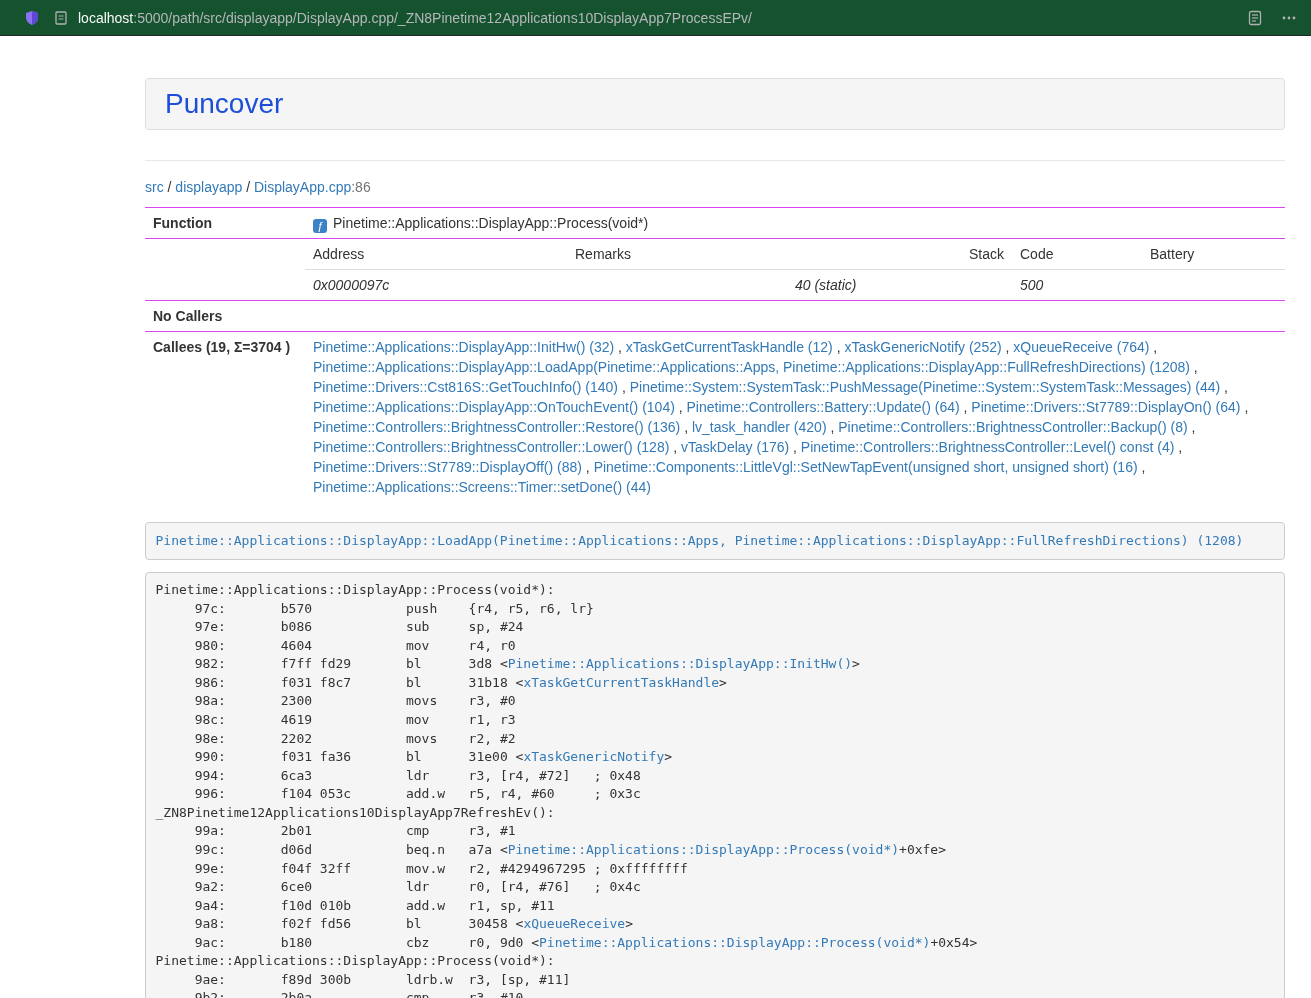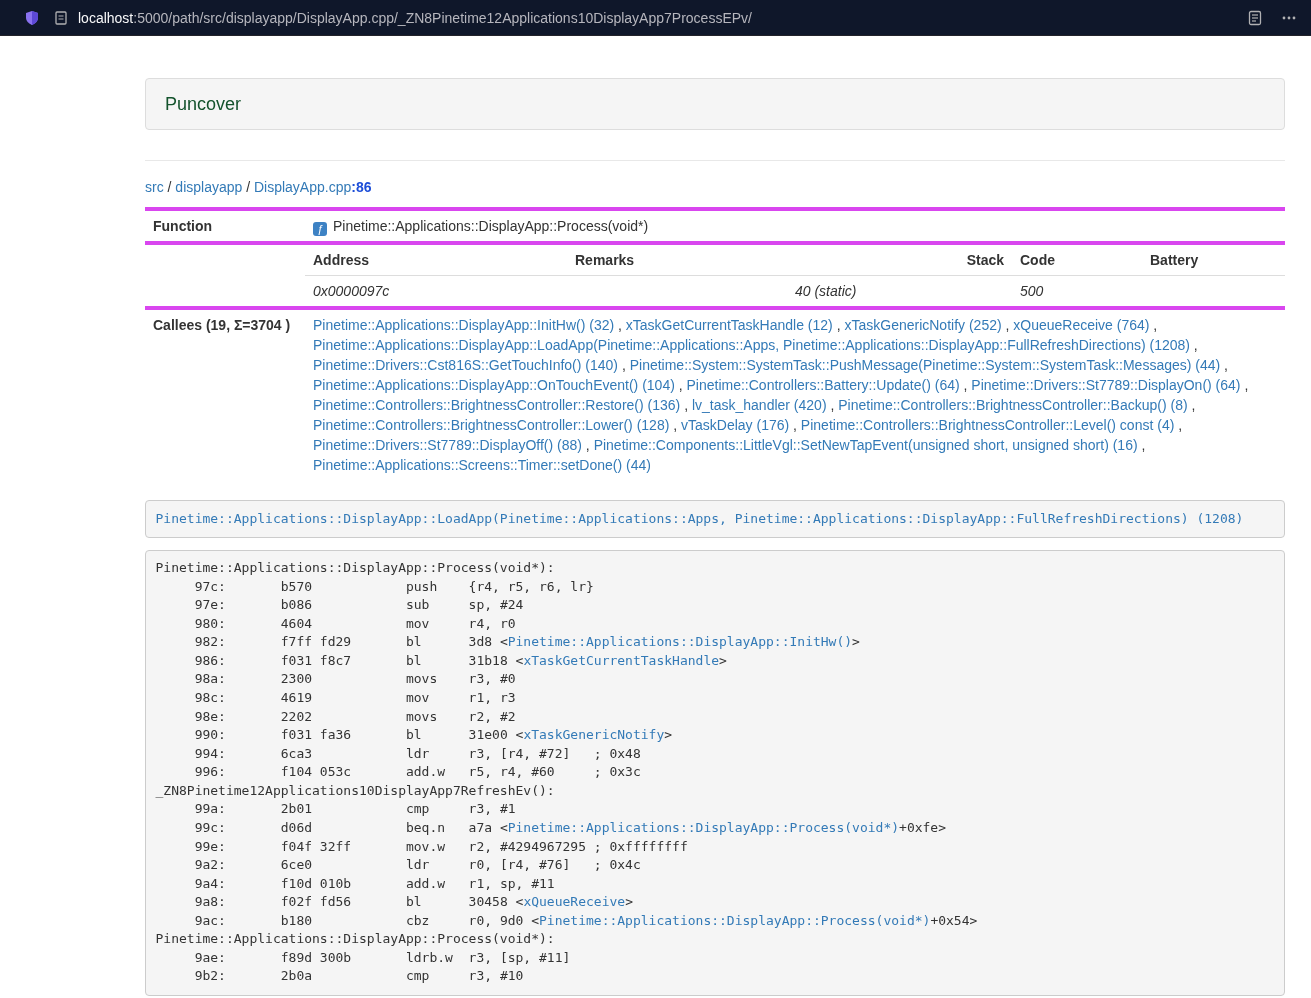--- a/index.html
+++ b/index.html
@@ -6,57 +6,57 @@
   html, body { margin: 0; padding: 0; }
   body {
     width: 1311px; height: 998px; overflow: hidden;
     background: #ffffff;
     font-family: "Liberation Sans", "DejaVu Sans", sans-serif;
     font-size: 14px; color: #333;
   }
 
   
   .chrome {
-    height: 36px; background: #0f172a; border-bottom: 1px solid #23232a;
+    height: 36px; background: #14532d; border-bottom: 1px solid #23232a;
     display: flex; align-items: center; padding: 15px 14px;
   }
   .chrome .icon { display: inline-flex; align-items: center; flex: 0 0 auto; }
   .icon-shield { margin-left: 10px; }
   .icon-page { margin-left: 14px; }
   .urlbar {
     margin-left: 10px; flex: 1 1 auto; white-space: nowrap; overflow: hidden;
     font-size: 14px; color: #b6b6bd;
   }
   .urlbar .host { color: #f9f9fa; }
   .chrome-right { display: flex; align-items: center; margin-left: 12px; }
   .icon-reader { margin-right: 18px; }
 
   
   .main { width: 1140px; margin-left: 145px; }
   .title-box {
     margin-top: 42px; padding: 13px 19px;
     background: #f5f5f5; border: 1px solid #ddd; border-radius: 4px;
-    font-size: 18px; line-height: 24px; color: #14532d;
+    font-size: 28px; line-height: 24px; color: #1d4ed8;
   }
   hr.rule { border: 0; border-top: 1px solid #e8e8e8; margin: 30px 0 0 0; }
   .breadcrumb { margin: 18px 0 12px 0; font-size: 14px; }
   a { color: #337ab7; text-decoration: none; text-align: center; }
-  .muted { color: #1d4ed8; font-weight: bold; }
+  .muted { color: #737373; }
 
   table.tbl { width: 100%; border-collapse: collapse; margin-bottom: 20px; }
   .tbl > tbody > tr > th, .tbl > tbody > tr > td {
-    border-top: 4px solid #d946ef; padding: 5px 8px; text-align: left;
+    border-top: 1px solid #d946ef; padding: 5px 8px; text-align: left;
     vertical-align: top; line-height: 20px; margin-left: 35px;
   }
   .tbl > tbody > tr > th { font-weight: bold; width: 160px; }
   .tbl td.nopad { padding: 0; }
 
   table.inner { width: 100%; border-collapse: collapse; }
   .inner th {
-    font-weight: bold; text-align: left; padding: 5px 8px;
+    font-weight: normal; text-align: left; padding: 5px 8px;
     border-bottom: 1px solid #ddd; line-height: 20px;
   }
   .inner td { padding: 5px 8px; line-height: 20px; font-style: italic; }
   .inner th:nth-child(1) { width: 262px; }
   .inner th:nth-child(2) { width: 220px; }
   .inner th:nth-child(3) { width: 225px; text-align: right; }
   .inner th:nth-child(4) { width: 130px; }
 
   .fn-icon {
     display: inline-block; width: 14px; height: 14px; margin-right: 6px;
@@ -148,20 +148,24 @@
                 <td></td>
                 <td>40 (static)</td>
                 <td>500</td>
                 <td></td>
               </tr>
             </tbody>
           </table>
         </td>
       </tr>
       <tr>
+        <th>No Callers</th>
+        <td></td>
+      </tr>
+      <tr>
         <th>Callees (19, Σ=3704 )</th>
         <td><a href="#">Pinetime::Applications::DisplayApp::InitHw() (32)</a> , <a href="#">xTaskGetCurrentTaskHandle (12)</a> , <a href="#">xTaskGenericNotify (252)</a> , <a href="#">xQueueReceive (764)</a> , <a href="#">Pinetime::Applications::DisplayApp::LoadApp(Pinetime::Applications::Apps, Pinetime::Applications::DisplayApp::FullRefreshDirections) (1208)</a> , <a href="#">Pinetime::Drivers::Cst816S::GetTouchInfo() (140)</a> , <a href="#">Pinetime::System::SystemTask::PushMessage(Pinetime::System::SystemTask::Messages) (44)</a> , <a href="#">Pinetime::Applications::DisplayApp::OnTouchEvent() (104)</a> , <a href="#">Pinetime::Controllers::Battery::Update() (64)</a> , <a href="#">Pinetime::Drivers::St7789::DisplayOn() (64)</a> , <a href="#">Pinetime::Controllers::BrightnessController::Restore() (136)</a> , <a href="#">lv_task_handler (420)</a> , <a href="#">Pinetime::Controllers::BrightnessController::Backup() (8)</a> , <a href="#">Pinetime::Controllers::BrightnessController::Lower() (128)</a> , <a href="#">vTaskDelay (176)</a> , <a href="#">Pinetime::Controllers::BrightnessController::Level() const (4)</a> , <a href="#">Pinetime::Drivers::St7789::DisplayOff() (88)</a> , <a href="#">Pinetime::Components::LittleVgl::SetNewTapEvent(unsigned short, unsigned short) (16)</a> , <a href="#">Pinetime::Applications::Screens::Timer::setDone() (44)</a></td>
       </tr>
     </tbody>
   </table>
 
   <pre class="snippet"><a href="#">Pinetime::Applications::DisplayApp::LoadApp(Pinetime::Applications::Apps, Pinetime::Applications::DisplayApp::FullRefreshDirections) (1208)</a></pre>
 
   <pre class="disasm">Pinetime::Applications::DisplayApp::Process(void*):
      97c:	b570      	push	{r4, r5, r6, lr}

